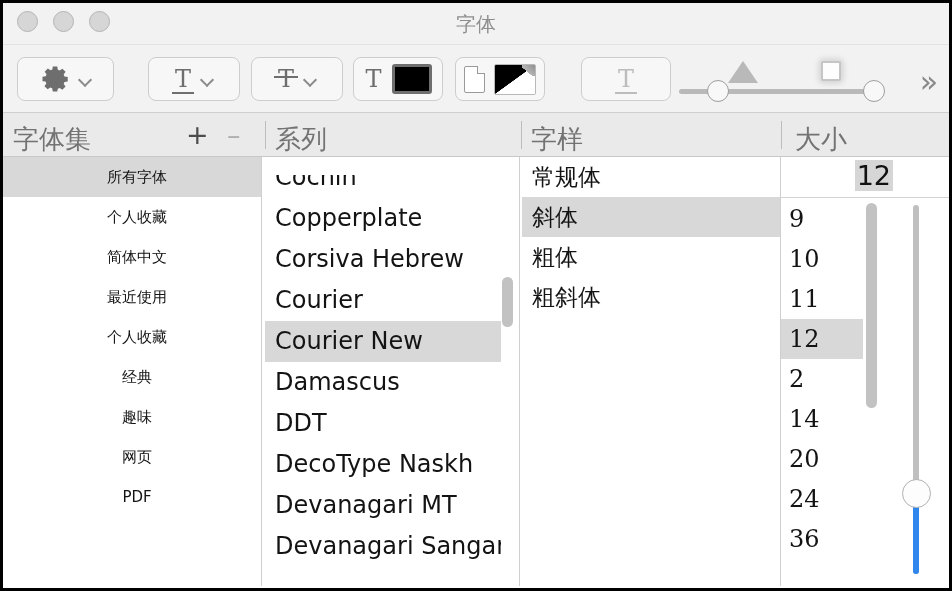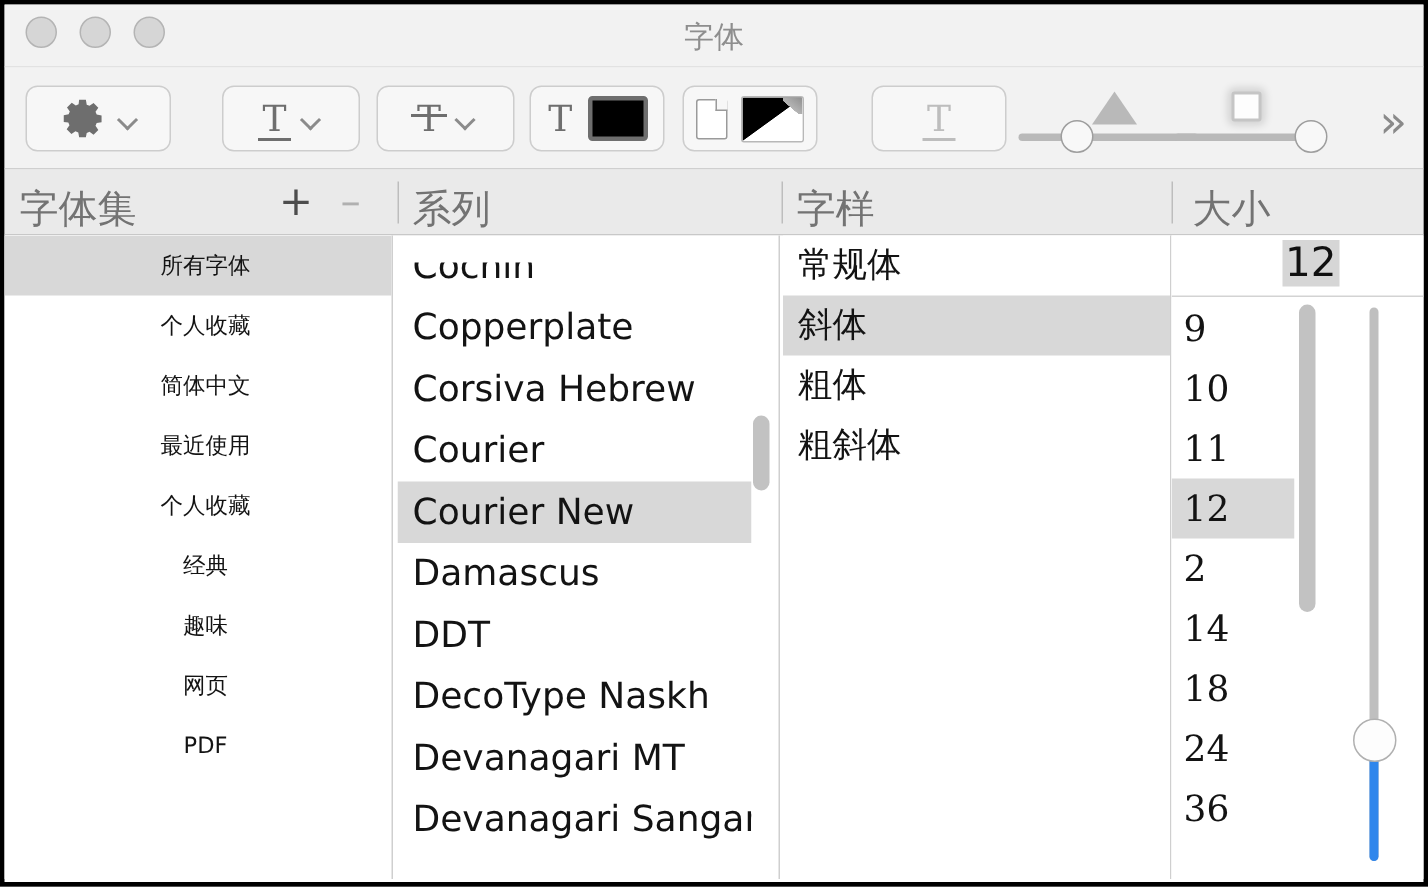--- a/index.html
+++ b/index.html
@@ -499,21 +499,21 @@
         <span id="size-value">12</span>
       </div>
 
       <div id="size-list">
         <div class="row">9</div>
         <div class="row">10</div>
         <div class="row">11</div>
         <div class="row selected">12</div>
         <div class="row">2</div>
         <div class="row">14</div>
-        <div class="row">18</div>
+        <div class="row">20</div>
         <div class="row">24</div>
         <div class="row">36</div>
       </div>
 
       <div class="scrollbar-track" style="left:84px;">
         <div class="scroll-thumb" style="top:44px; height:205px;"></div>
       </div>
 
       <div id="size-slider" style="left:118px;">
         <div class="vtrack"></div>

